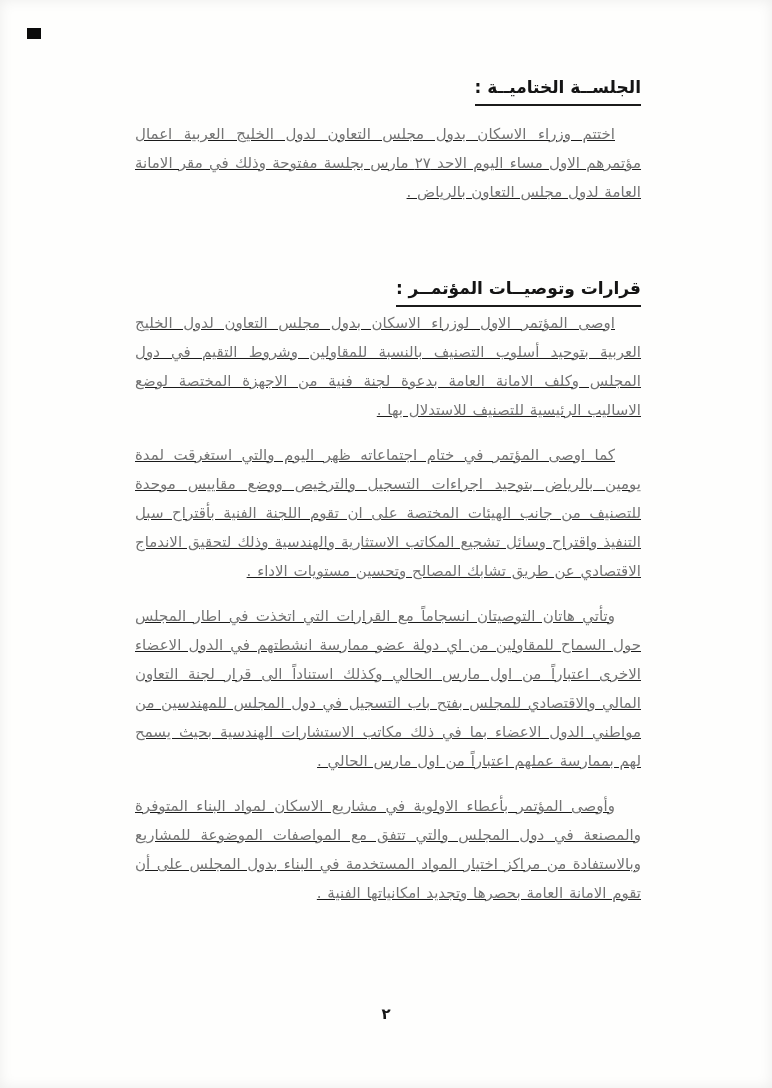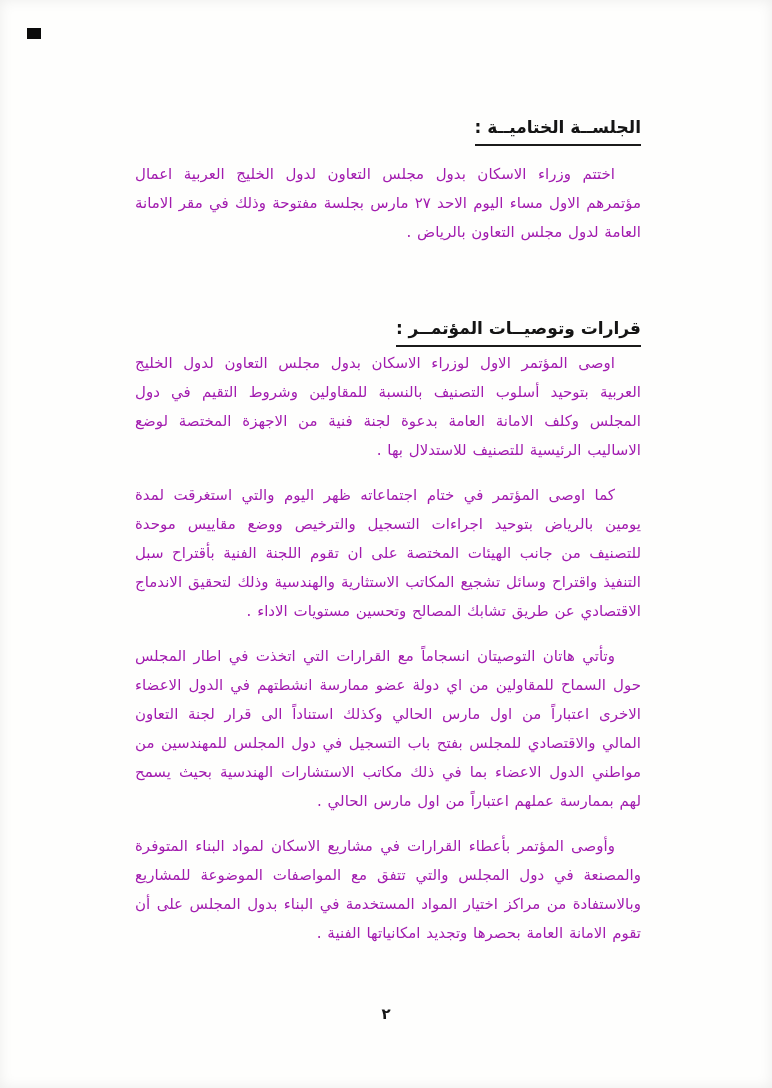--- a/index.html
+++ b/index.html
@@ -30,22 +30,23 @@
     height: 11px;
     background: #0b0b0b;
   }
 
   .content {
     position: absolute;
     top: 0;
     left: 135px;
     width: 506px;
     direction: rtl;
-    padding-top: 116px;
+    padding-top: 76px;
     box-sizing: border-box;
+    text-decoration: underline;
   }
 
   .heading {
     display: inline-block;
     margin: 0 0 14px 0;
     font-size: 17px;
     font-weight: bold;
     line-height: 1.35;
     color: #141414;
     border-bottom: 2px solid #1b1b1b;
@@ -57,21 +58,21 @@
     margin-top: 54px;
     margin-bottom: 2px;
   }
 
   .para {
     margin: 0 0 16px 0;
     font-size: 15px;
     line-height: 29px;
     text-align: justify;
     text-indent: 26px;
-    color: #a21caf;
+    color: #737373;
     word-spacing: 1px;
   }
 
   .page-number {
     position: absolute;
     top: 1005px;
     left: 0;
     width: 772px;
     text-align: center;
     font-size: 15px;
@@ -91,20 +92,20 @@
     <section class="section-closing">
       <h2 class="heading">الجلســة الختاميــة :</h2>
       <p class="para">اختتم وزراء الاسكان بدول مجلس التعاون لدول الخليج العربية اعمال مؤتمرهم الاول مساء اليوم الاحد ٢٧ مارس بجلسة مفتوحة وذلك في مقر الامانة العامة لدول مجلس التعاون بالرياض .</p>
     </section>
 
     <section class="section-resolutions">
       <h2 class="heading">قرارات وتوصيــات المؤتمــر :</h2>
       <p class="para">اوصى المؤتمر الاول لوزراء الاسكان بدول مجلس التعاون لدول الخليج العربية بتوحيد أسلوب التصنيف بالنسبة للمقاولين وشروط التقيم في دول المجلس وكلف الامانة العامة بدعوة لجنة فنية من الاجهزة المختصة لوضع الاساليب الرئيسية للتصنيف للاستدلال بها .</p>
       <p class="para">كما اوصى المؤتمر في ختام اجتماعاته ظهر اليوم والتي استغرقت لمدة يومين بالرياض بتوحيد اجراءات التسجيل والترخيص ووضع مقاييس موحدة للتصنيف من جانب الهيئات المختصة على ان تقوم اللجنة الفنية بأقتراح سبل التنفيذ واقتراح وسائل تشجيع المكاتب الاستثارية والهندسية وذلك لتحقيق الاندماج الاقتصادي عن طريق تشابك المصالح وتحسين مستويات الاداء .</p>
       <p class="para">وتأتي هاتان التوصيتان انسجاماً مع القرارات التي اتخذت في اطار المجلس حول السماح للمقاولين من اي دولة عضو ممارسة انشطتهم في الدول الاعضاء الاخرى اعتباراً من اول مارس الحالي وكذلك استناداً الى قرار لجنة التعاون المالي والاقتصادي للمجلس بفتح باب التسجيل في دول المجلس للمهندسين من مواطني الدول الاعضاء بما في ذلك مكاتب الاستشارات الهندسية بحيث يسمح لهم بممارسة عملهم اعتباراً من اول مارس الحالي .</p>
-      <p class="para">وأوصى المؤتمر بأعطاء القرارات في مشاريع الاسكان لمواد البناء المتوفرة والمصنعة في دول المجلس والتي تتفق مع المواصفات الموضوعة للمشاريع وبالاستفادة من مراكز اختيار المواد المستخدمة في البناء بدول المجلس على أن تقوم الامانة العامة بحصرها وتجديد امكانياتها الفنية .</p>
+      <p class="para">وأوصى المؤتمر بأعطاء الاولوية في مشاريع الاسكان لمواد البناء المتوفرة والمصنعة في دول المجلس والتي تتفق مع المواصفات الموضوعة للمشاريع وبالاستفادة من مراكز اختيار المواد المستخدمة في البناء بدول المجلس على أن تقوم الامانة العامة بحصرها وتجديد امكانياتها الفنية .</p>
     </section>
 
   </main>
 
   <div class="page-number">٢</div>
 
 </div>
 
 </body></html>

